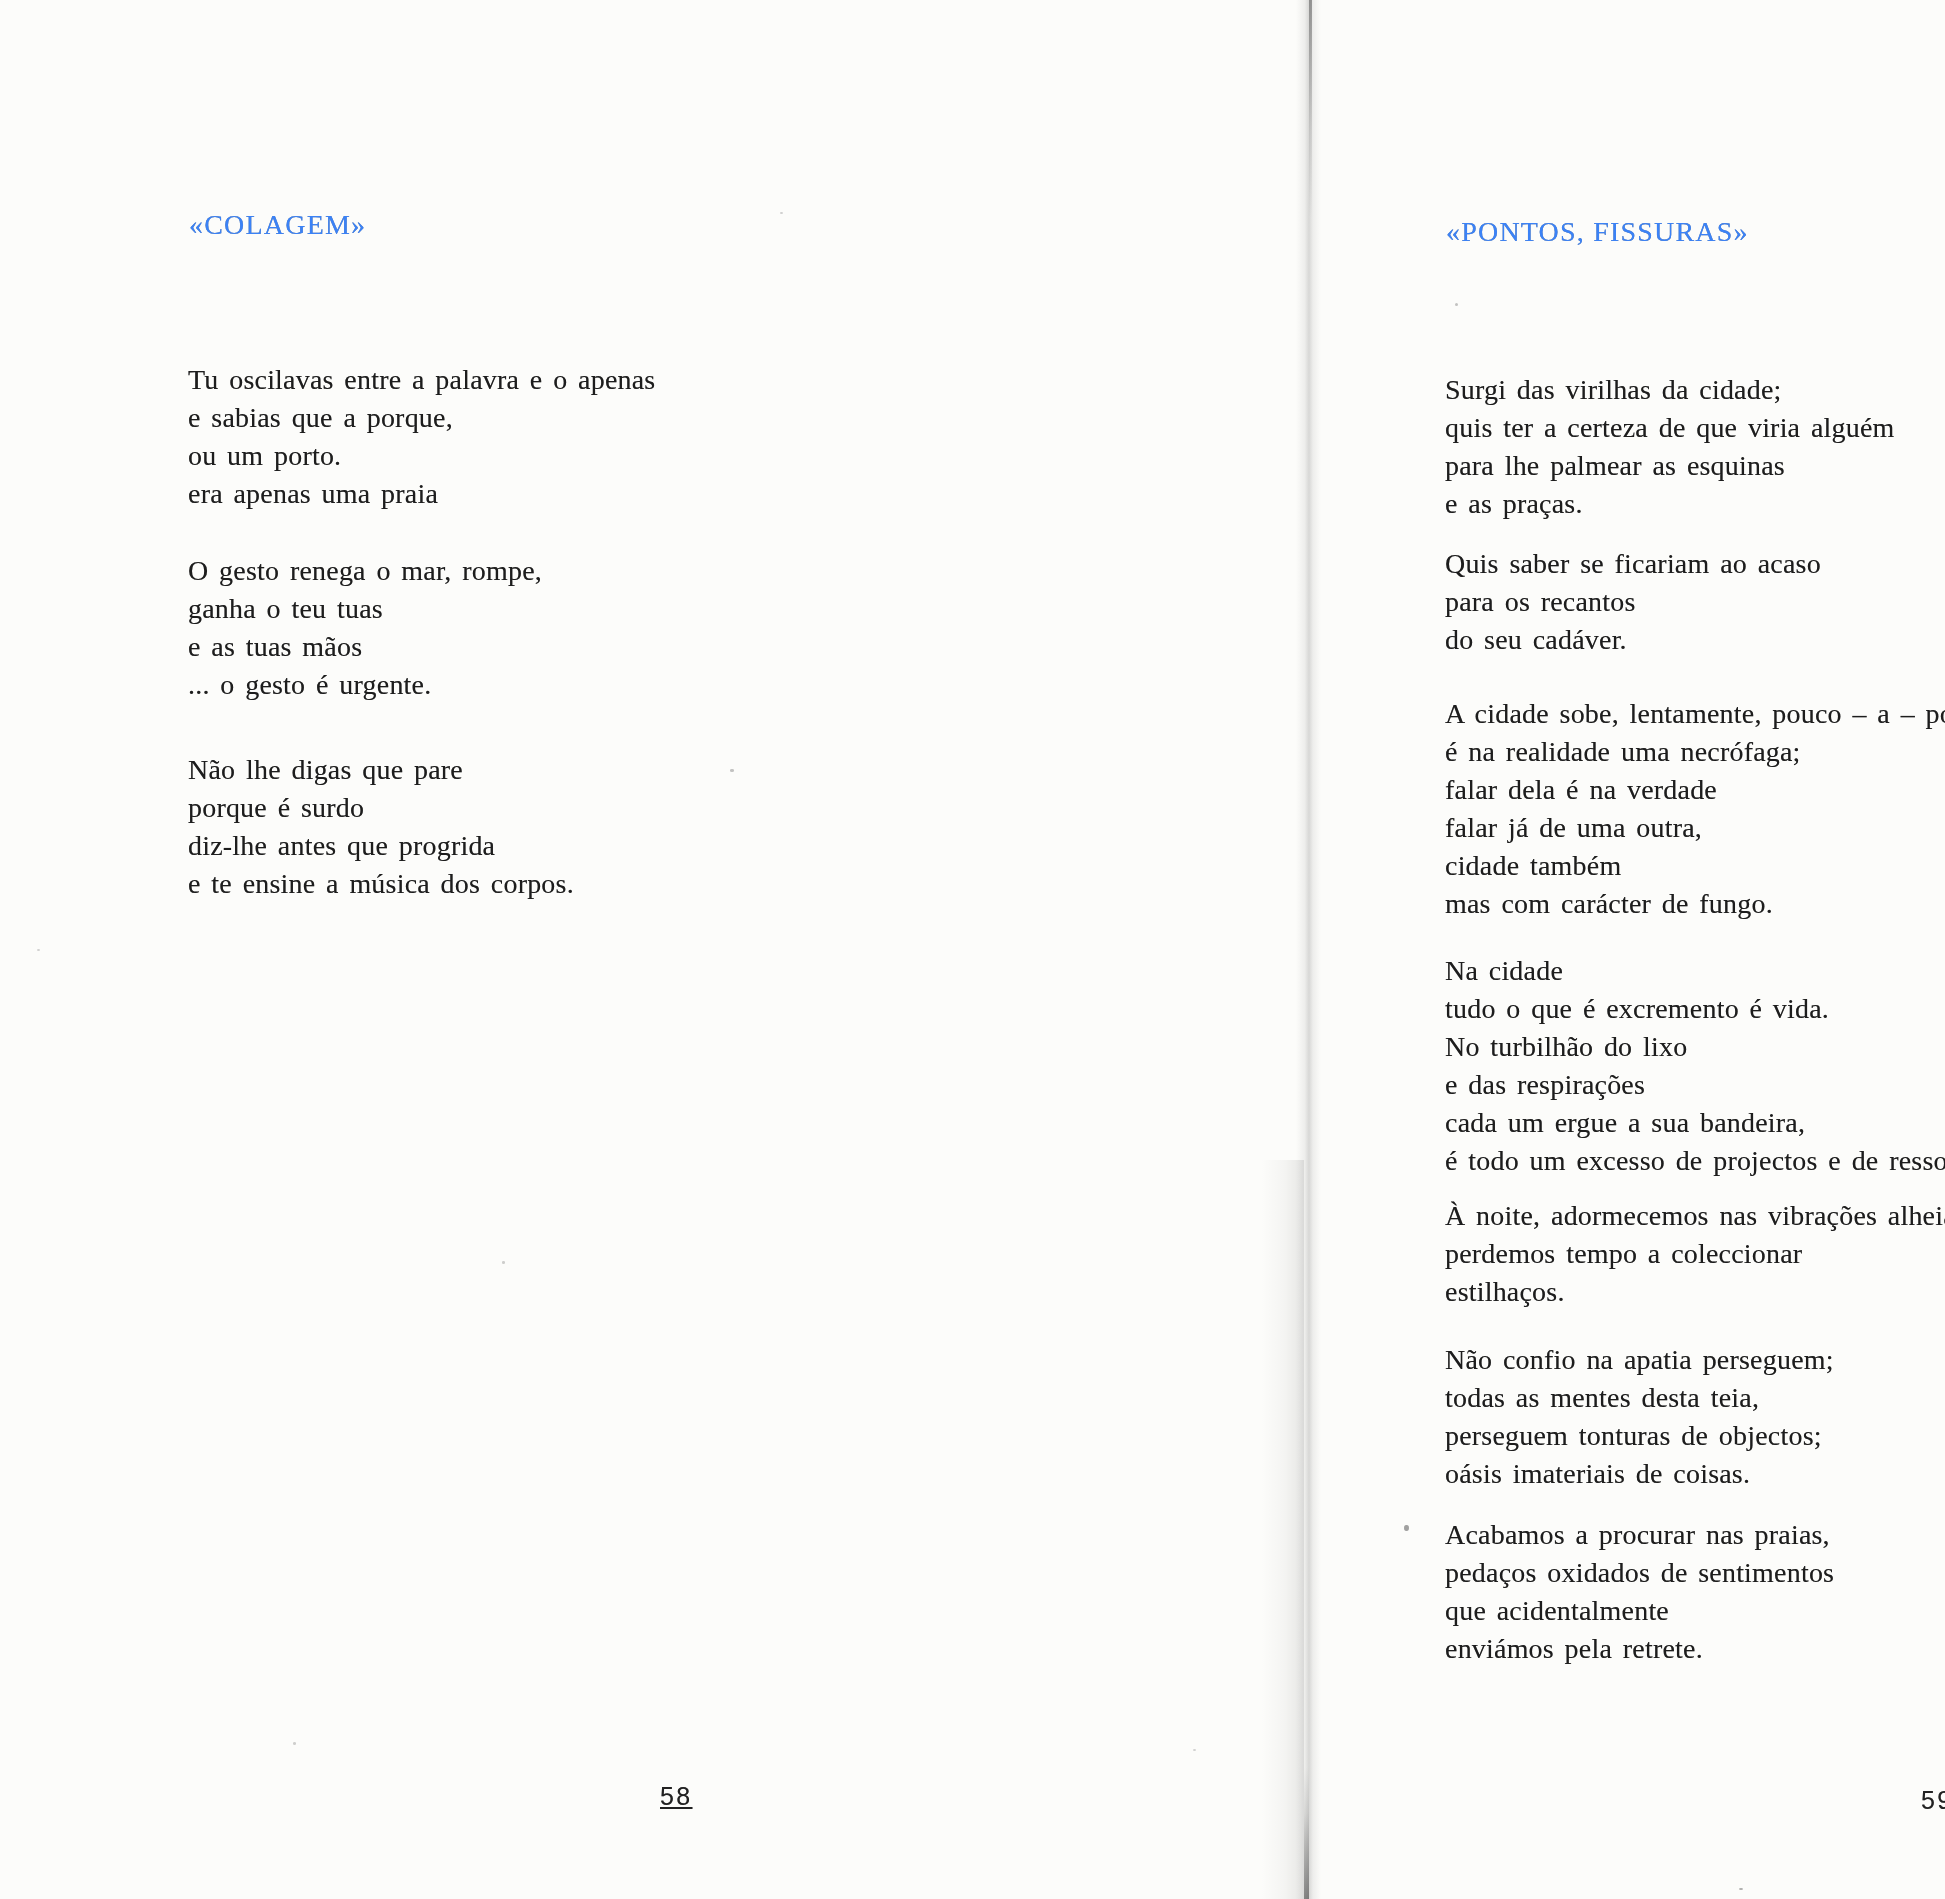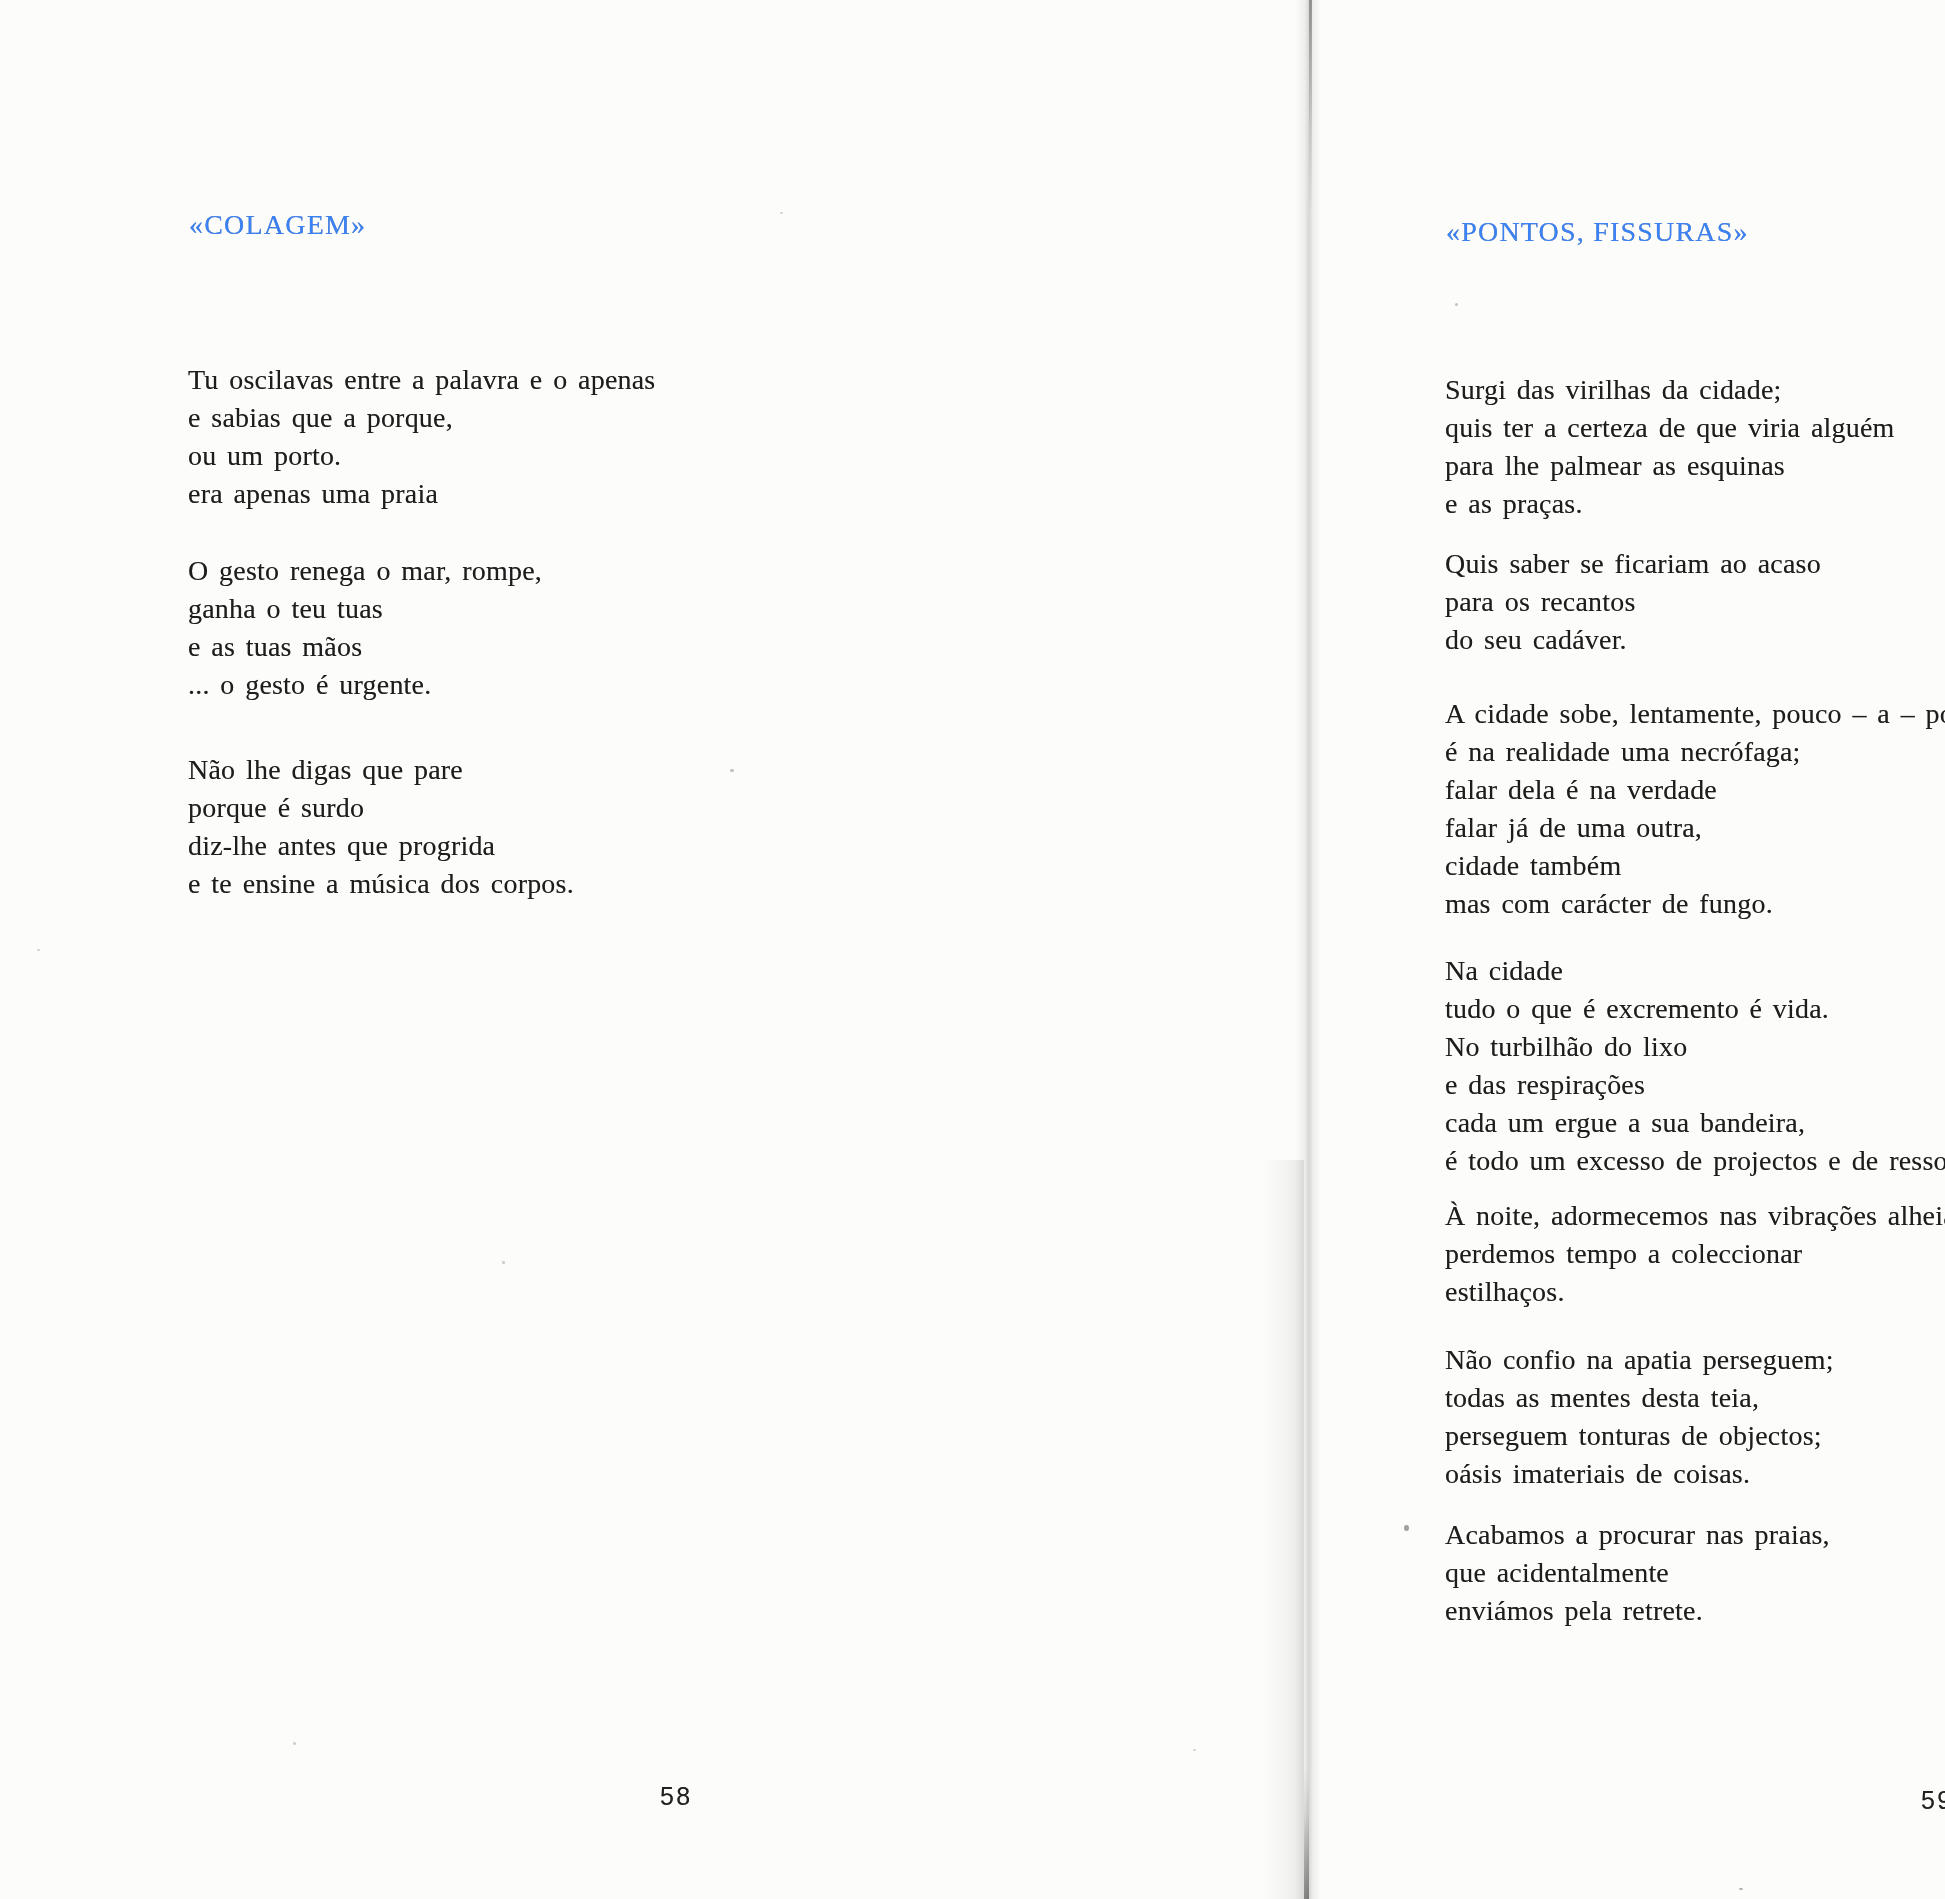--- a/index.html
+++ b/index.html
@@ -132,21 +132,21 @@
       <div class="poem-line">... o gesto é urgente.</div>
     </div>
 
     <div class="stanza" style="left:188px; top:751px;">
       <div class="poem-line">Não lhe digas que pare</div>
       <div class="poem-line">porque é surdo</div>
       <div class="poem-line">diz-lhe antes que progrida</div>
       <div class="poem-line">e te ensine a música dos corpos.</div>
     </div>
 
-    <div class="page-number" style="left:660px; top:1782px;">58</div>
+    <div class="page-number" style="left:660px; top:1782px;text-decoration:underline;">58</div>
   </section>
 
   <section class="page right">
     <h2 class="poem-title" style="left:127px; top:216px;">«PONTOS, FISSURAS»</h2>
 
     <div class="stanza" style="left:126px; top:371px;">
       <div class="poem-line">Surgi das virilhas da cidade;</div>
       <div class="poem-line">quis ter a certeza de que viria alguém</div>
       <div class="poem-line">para lhe palmear as esquinas</div>
       <div class="poem-line">e as praças.</div>
@@ -184,20 +184,21 @@
 
     <div class="stanza" style="left:126px; top:1341px;">
       <div class="poem-line">Não confio na apatia perseguem;</div>
       <div class="poem-line">todas as mentes desta teia,</div>
       <div class="poem-line">perseguem tonturas de objectos;</div>
       <div class="poem-line">oásis imateriais de coisas.</div>
     </div>
 
     <div class="stanza" style="left:126px; top:1516px;">
       <div class="poem-line">Acabamos a procurar nas praias,</div>
+      <div class="poem-line">pedaços oxidados de sentimentos</div>
       <div class="poem-line">que acidentalmente</div>
       <div class="poem-line">enviámos pela retrete.</div>
     </div>
 
     <div class="page-number" style="left:602px; top:1786px;">59</div>
   </section>
 
   <div class="gutter"></div>
   <div class="gutter-texture"></div>
   <div class="gutter-line-top"></div>

